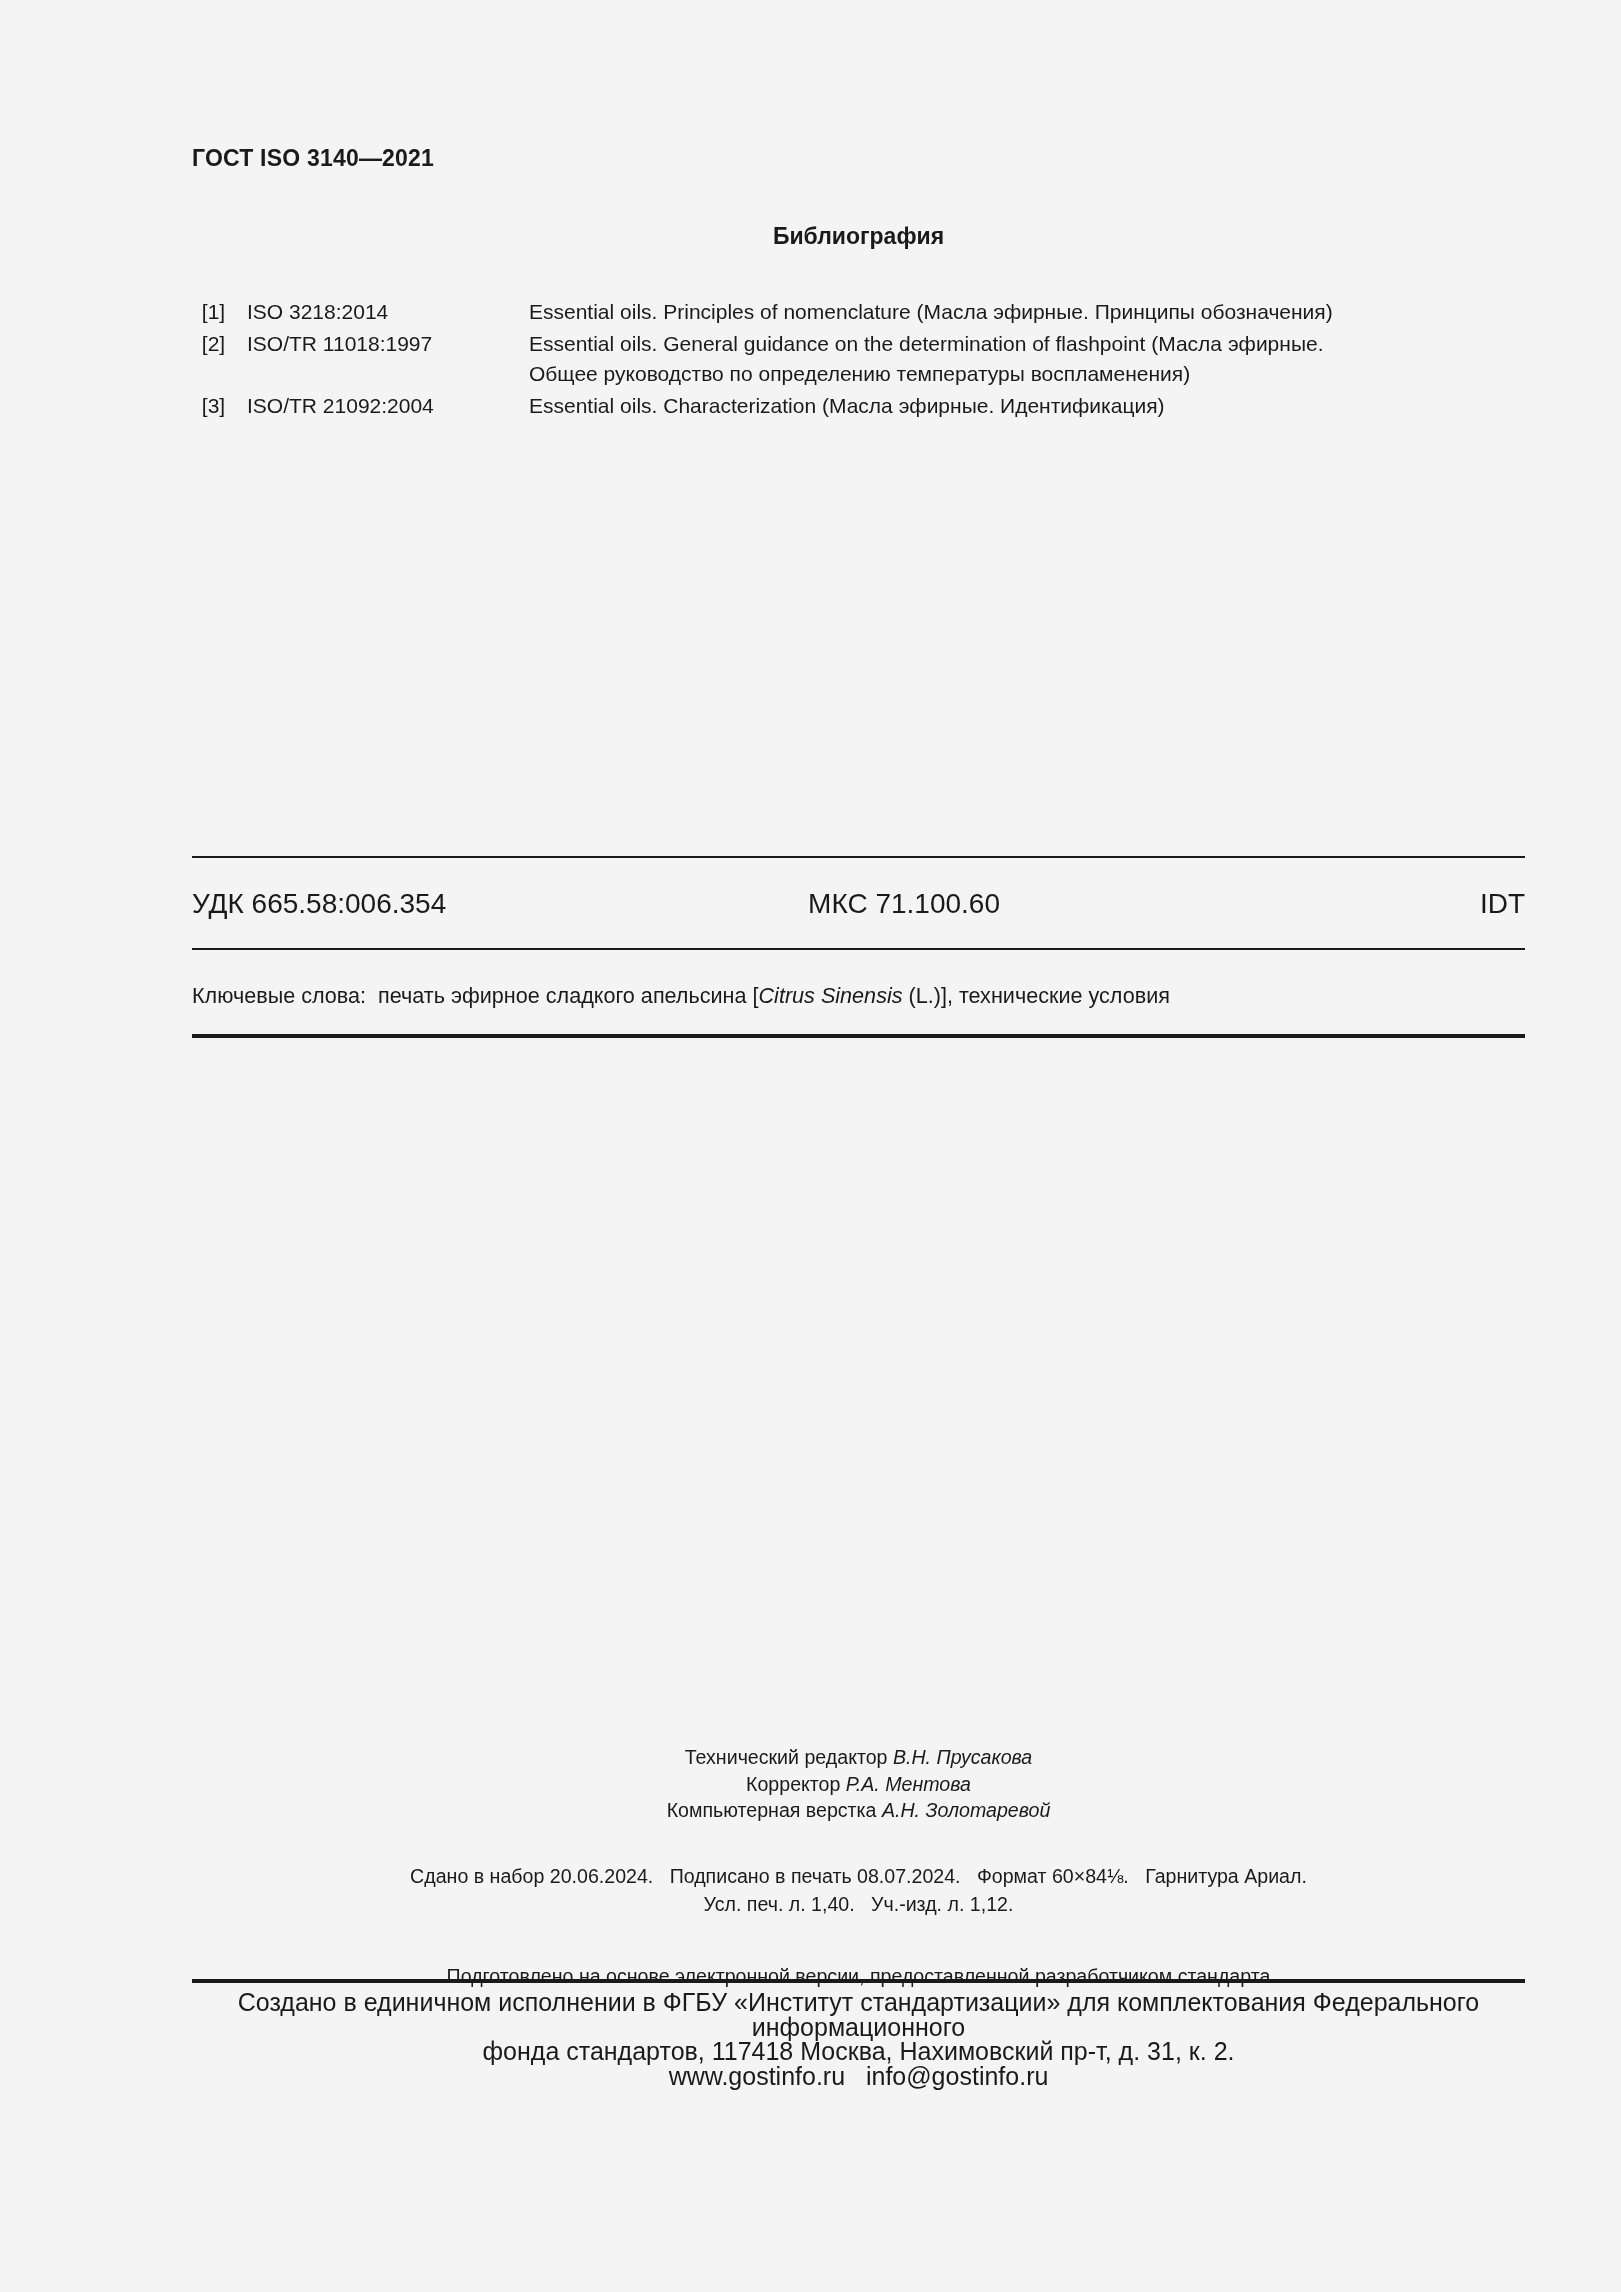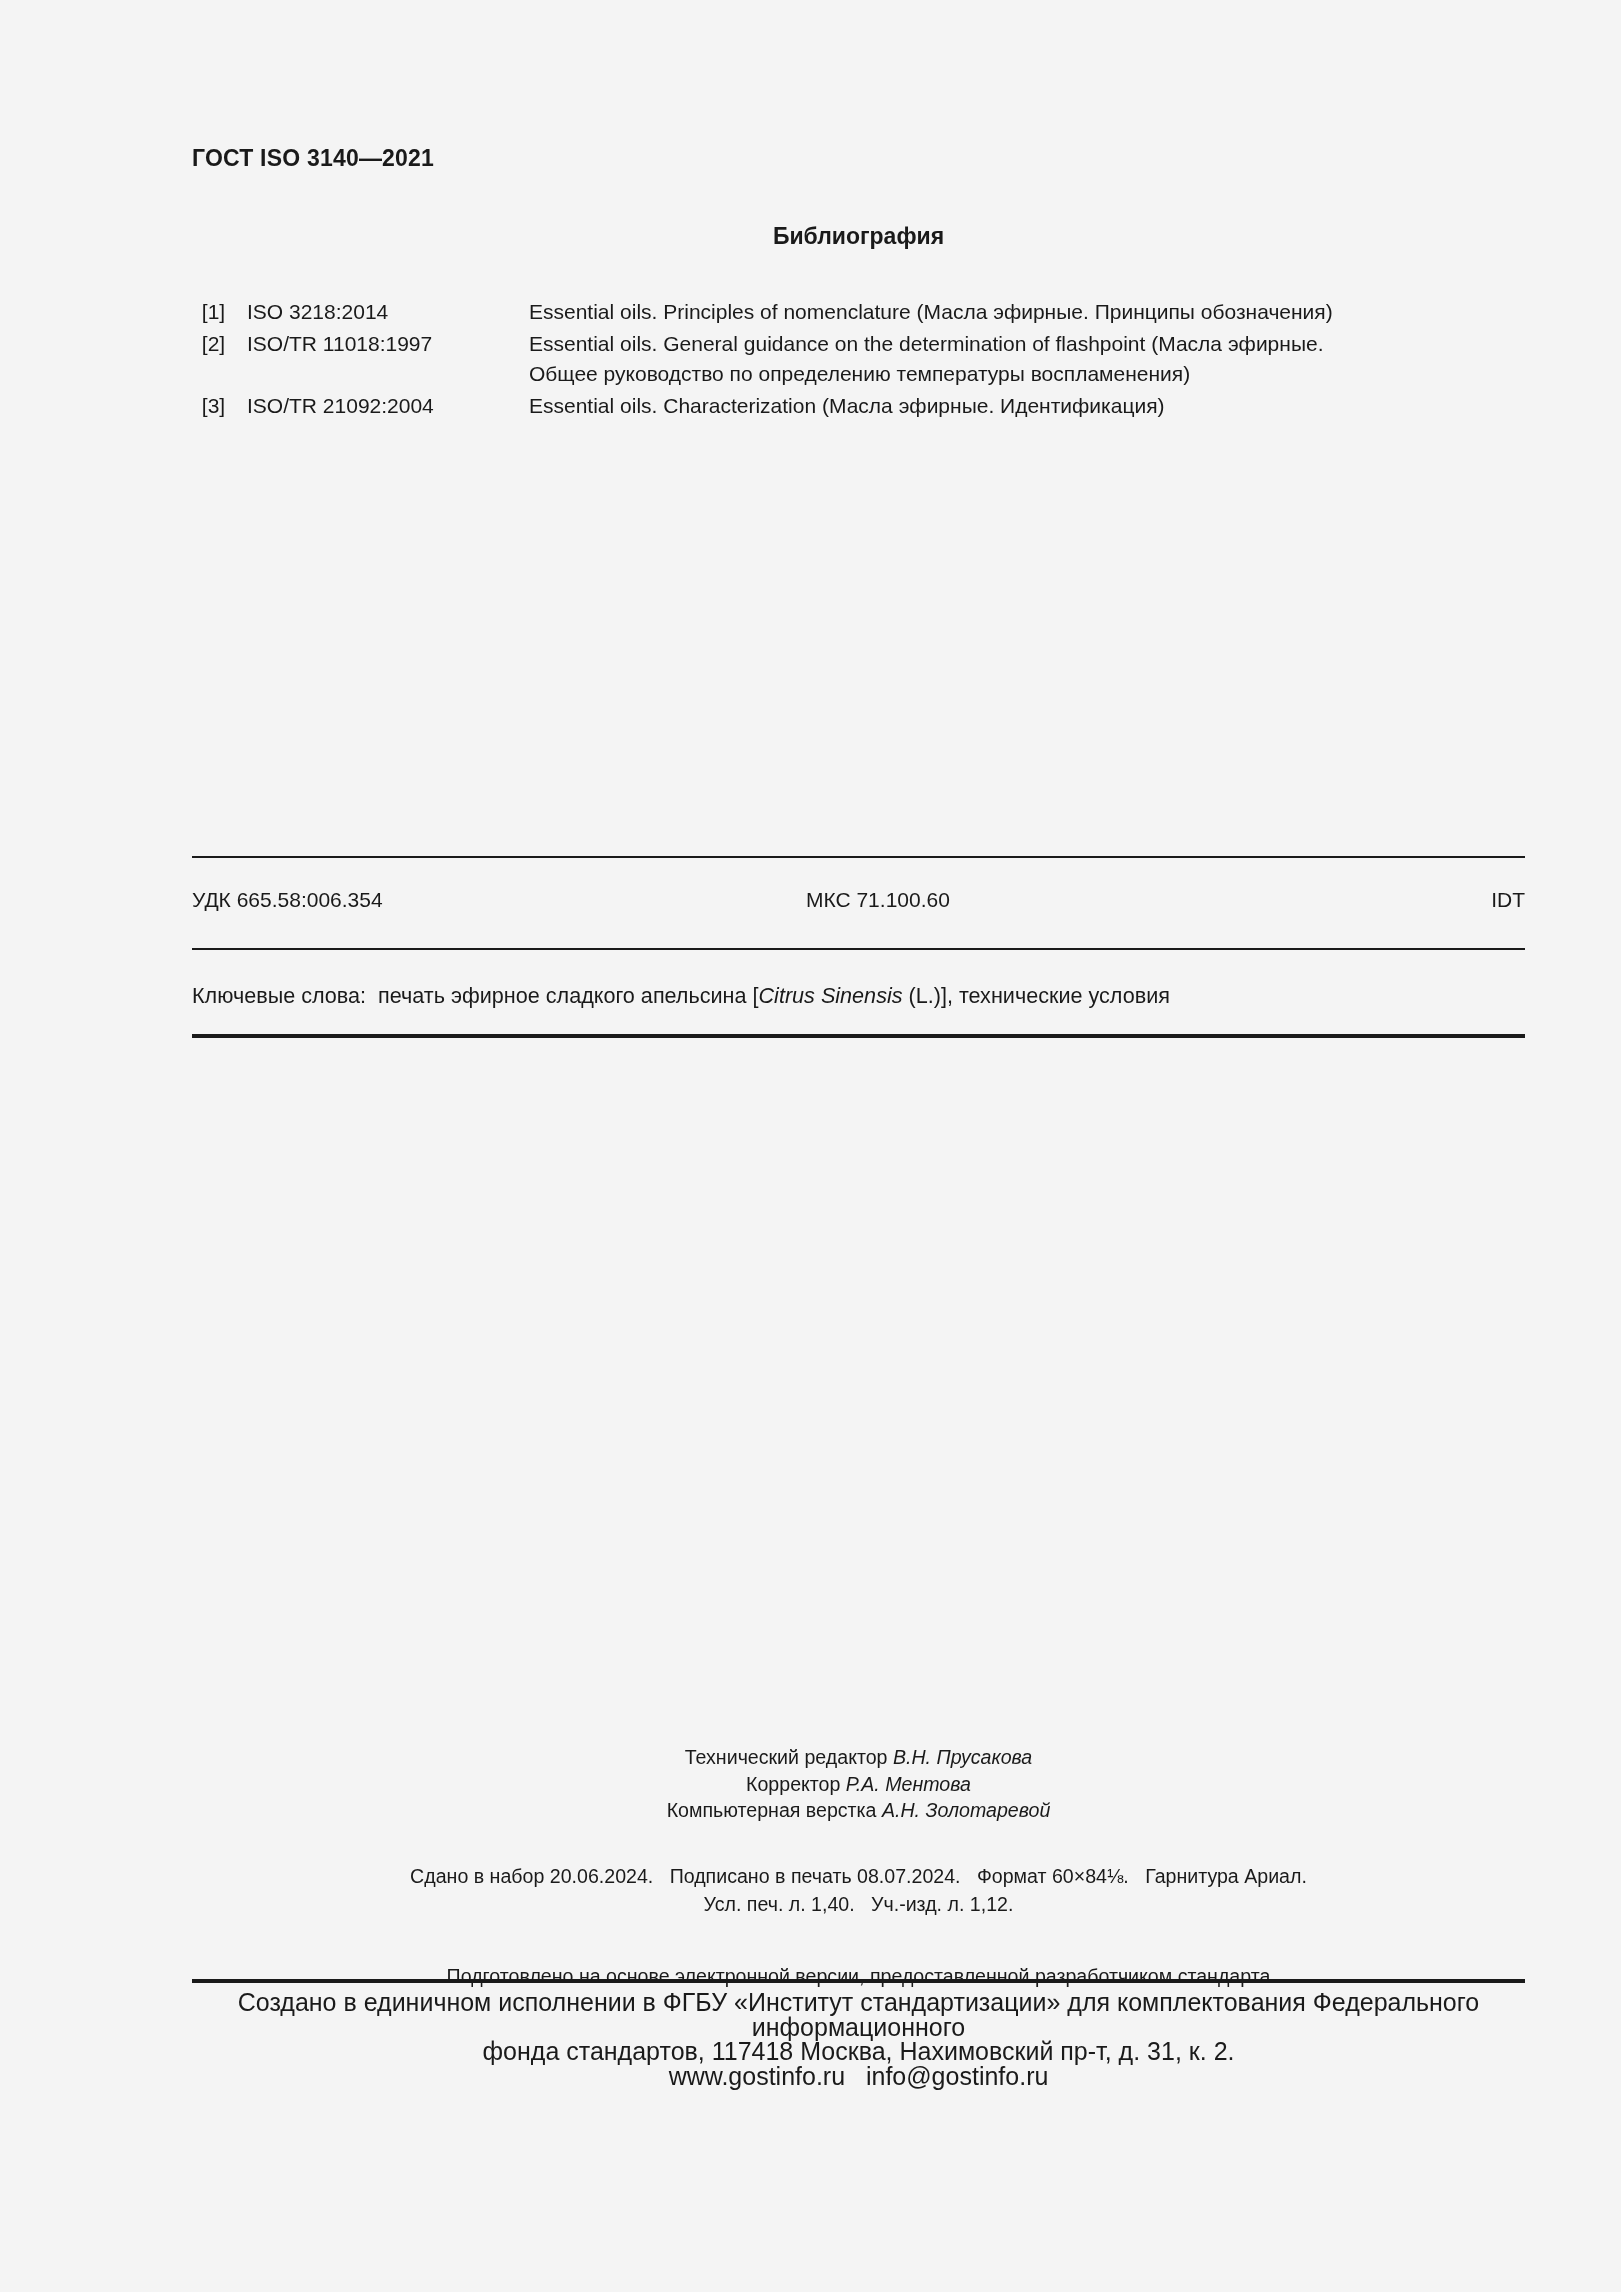--- a/index.html
+++ b/index.html
@@ -88,21 +88,21 @@
   .rule-thick { height: 3.9px; }
 
   
   .udk-row {
     position: absolute;
     left: 192px;
     top: 888px;
     width: 1333px;
     display: flex;
     align-items: baseline;
-    font-size: 21px;
+    font-size: 28px;
   }
   .udk-left   { flex: 0 0 auto; }
   .udk-center { flex: 1 1 auto; text-align: center; margin-left: -118px; }
   .udk-right  { flex: 0 0 auto; }
 
   .keywords {
     position: absolute;
     left: 192px;
     top: 983px;
     width: 1333px;

